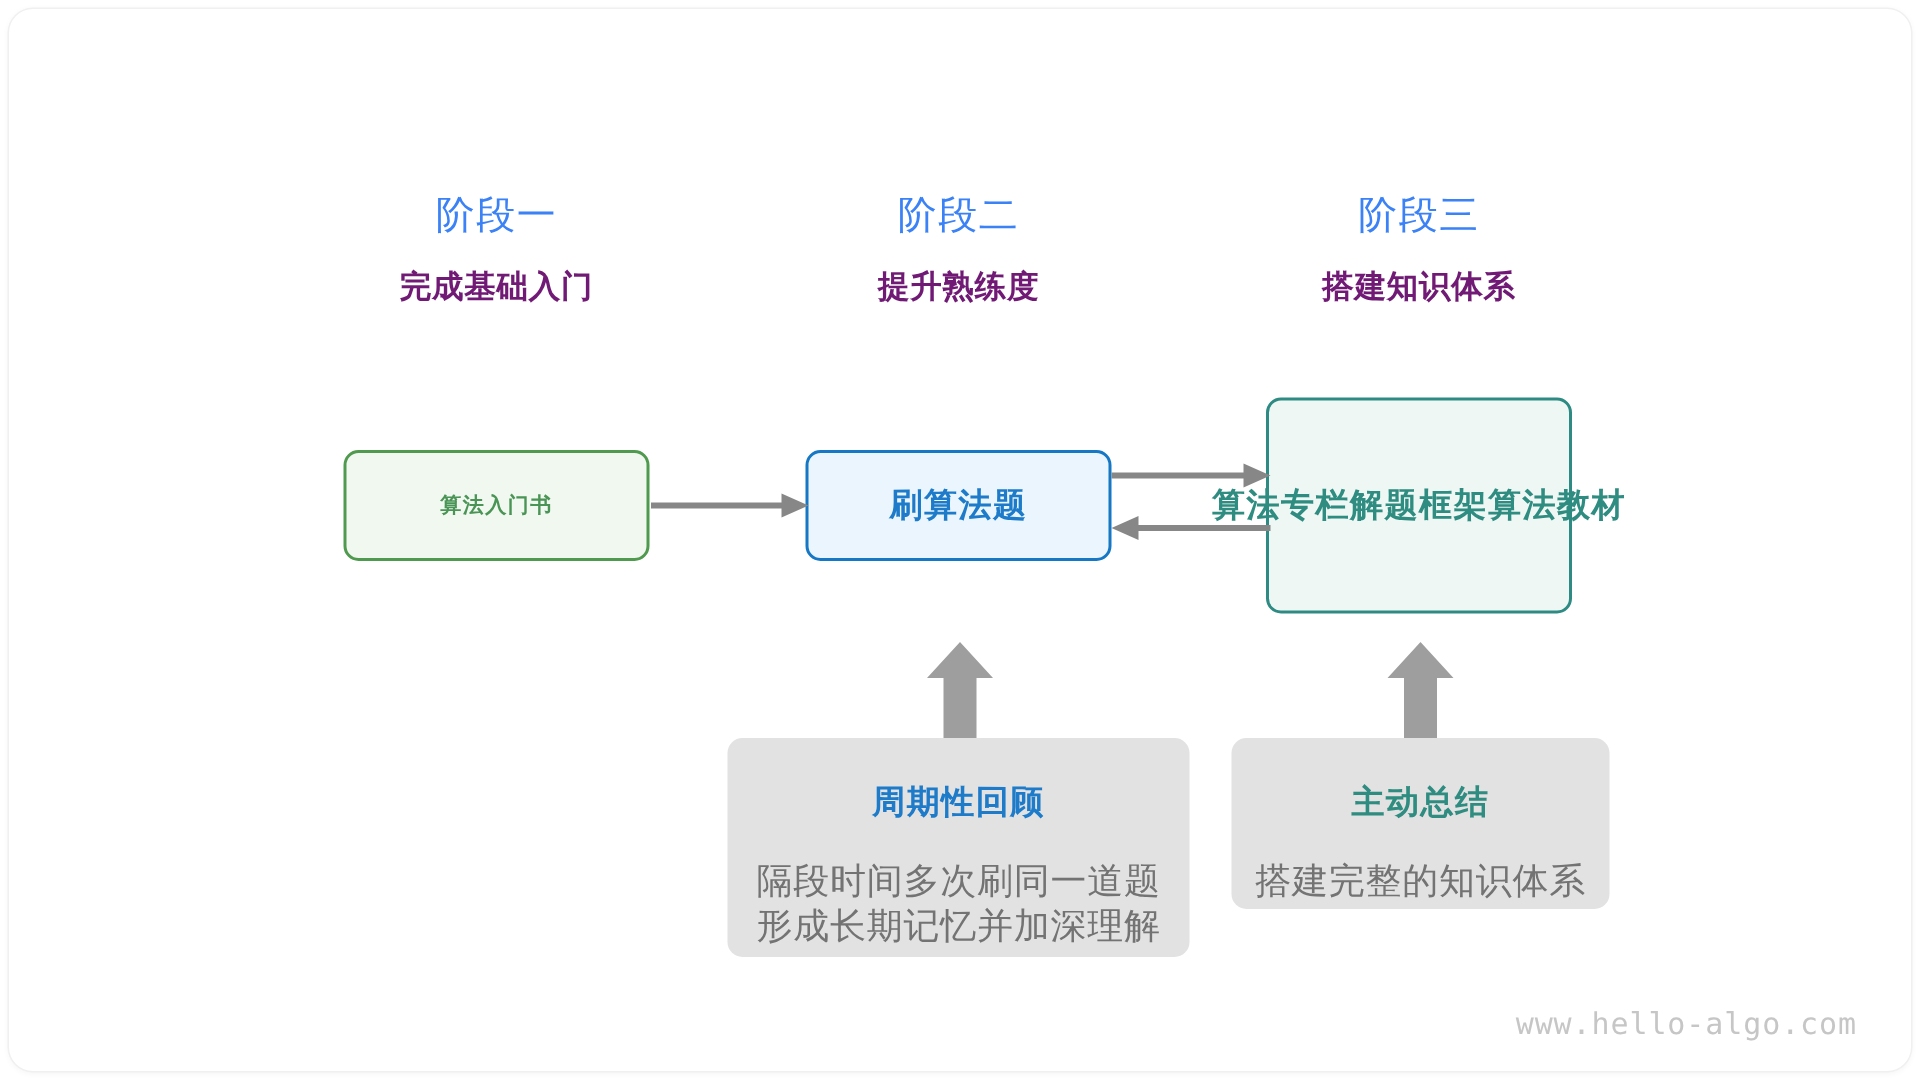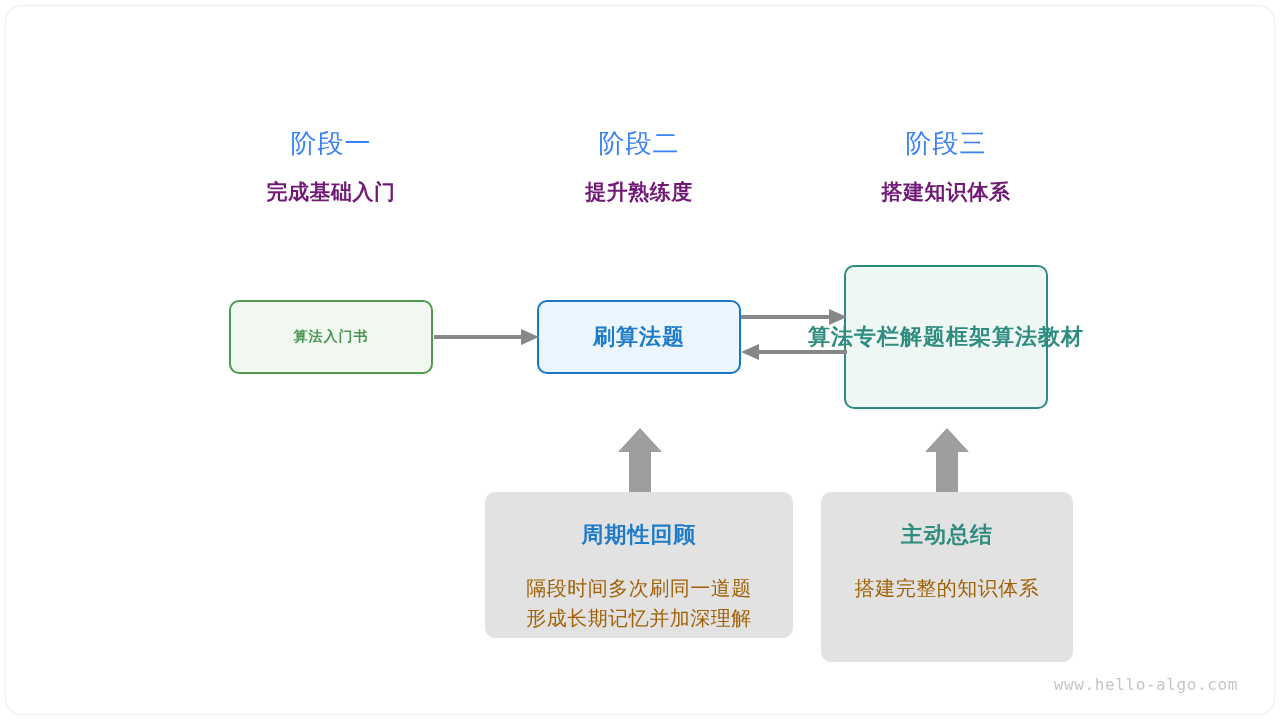--- a/index.html
+++ b/index.html
@@ -110,37 +110,37 @@
     align-items: center;
   }
   .note-title {
     font-size: 22px;
     font-weight: bold;
     letter-spacing: 1px;
     line-height: 30px;
     white-space: nowrap;
   }
   .note-body {
-    font-size: 20px;
-    color: #a16207;
+    font-size: 24px;
+    color: #737373;
     line-height: 30px;
     text-align: center;
     letter-spacing: 0.5px;
     white-space: nowrap;
   }
   #note-review {
     left: 485px; top: 492px;
     width: 308px; height: 146px;
     padding-top: 28px;
   }
   #note-review .note-title { color: #1d7bc9; }
   #note-review .note-body { margin-top: 23px; }
   #note-summary {
     left: 821px; top: 492px;
-    width: 252px; height: 170px;
+    width: 252px; height: 114px;
     padding-top: 28px;
   }
   #note-summary .note-title { color: #2f8c80; }
   #note-summary .note-body { margin-top: 23px; }
 
   
   .arrow-svg {
     position: absolute;
     overflow: visible;
     pointer-events: none;
@@ -150,21 +150,21 @@
   #arrow-system-practice { left: 741px; top: 340px; width: 106px; height: 24px; }
   #arrow-review-up { left: 618px; top: 428px; width: 44px; height: 64px; }
   #arrow-summary-up { left: 925px; top: 428px; width: 44px; height: 64px; }
 
   
   #watermark {
     position: absolute;
     right: 42px;
     bottom: 26px;
     font-family: "DejaVu Sans Mono", "Liberation Mono", monospace;
-    font-size: 16px;
+    font-size: 20px;
     color: #c6c6c6;
     letter-spacing: 0.6px;
     white-space: nowrap;
   }
 </style>
 </head>
 <body>
 
 <div id="canvas">
   <div id="canvas-frame"></div>

